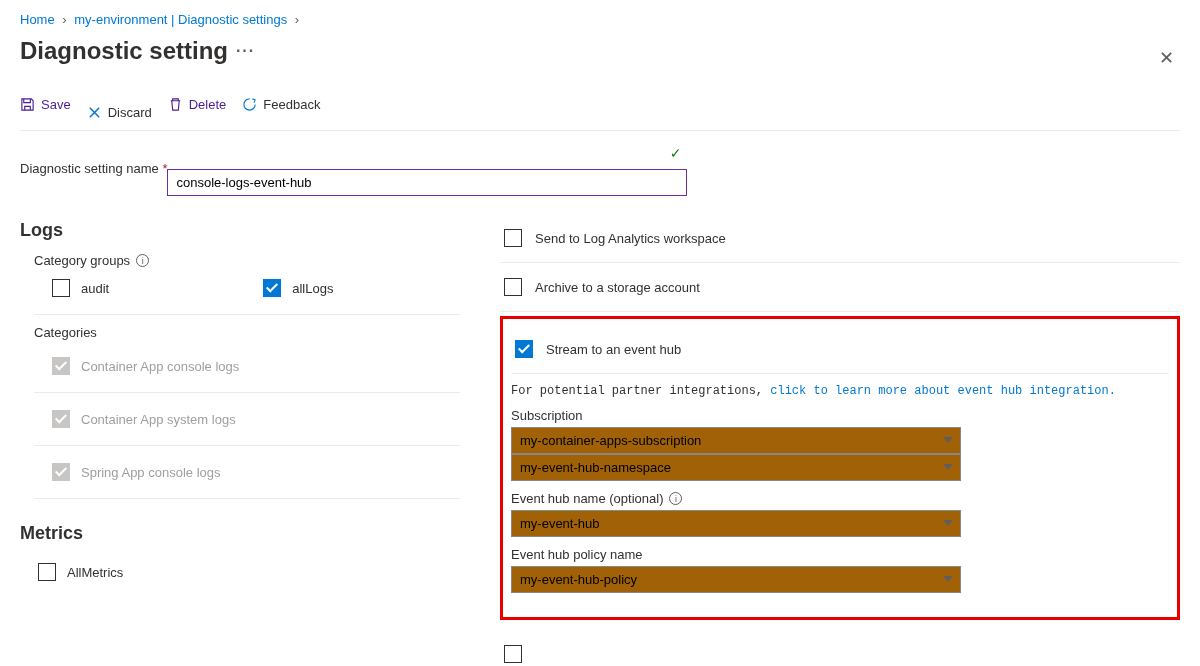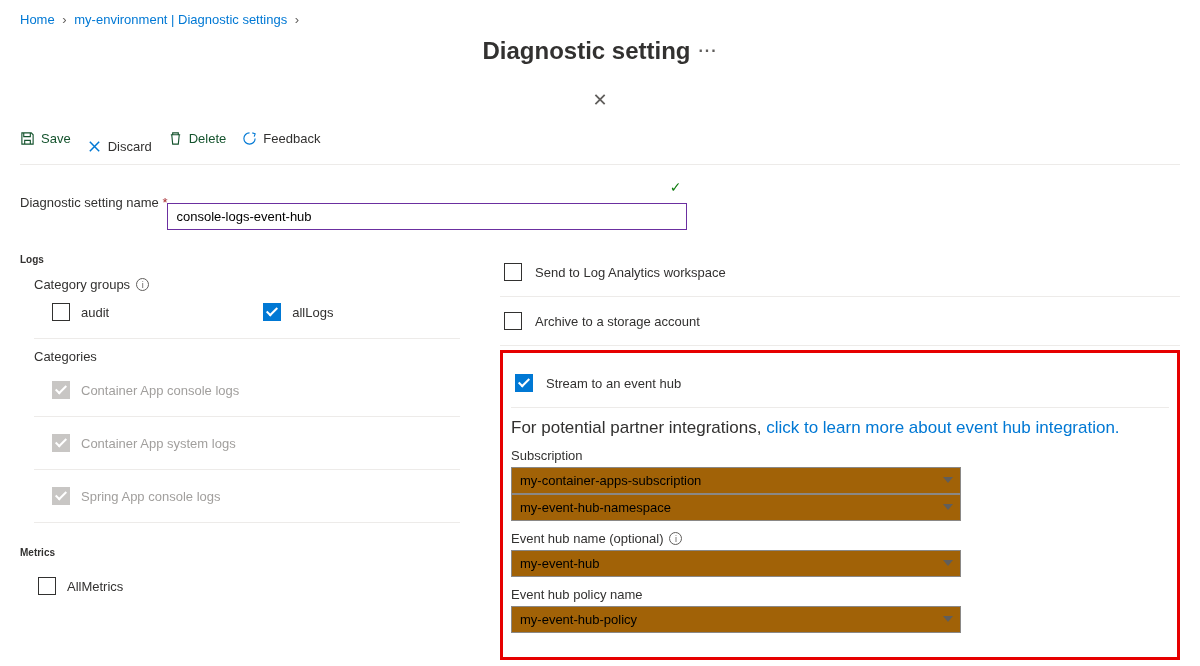--- a/index.html
+++ b/index.html
@@ -8,59 +8,59 @@
     padding: 12px 20px;
     font-family: "Segoe UI", Arial, sans-serif;
     font-size: 13px;
     color: #323130;
     background: #fff;
     width: 1200px;
   }
   a { color: #0078d4; text-decoration: none; }
   .breadcrumb { font-size: 13px; color: #0078d4; margin-bottom: 6px; }
   .breadcrumb .sep { color: #605e5c; margin: 0 4px; }
-  .title-row { display: flex; align-items: center; justify-content: space-between; flex-direction: column; }
+  .title-row { display: flex; align-items: center; justify-content: space-between; }
   h1 { font-size: 24px; font-weight: 600; margin: 4px 0 18px 0; display:flex; align-items:center; gap:8px;}
   .dots { color:#605e5c; font-size:16px; letter-spacing:1px; }
   .close-x { font-size:18px; color:#605e5c; cursor:pointer; padding:6px; }
   .toolbar { display:flex; gap:16px; align-items:center; padding:6px 0 10px 0; border-bottom:1px solid #edebe9; margin-bottom:10px;}
   .tbtn { display:flex; align-items:center; gap:6px; font-size:13px; cursor:pointer; }
-  .tbtn.disabled { color:#14532d; cursor:default; }
+  .tbtn.disabled { color:#4c1d95; cursor:default; }
   .tbtn.blue { color:#0078d4;margin-top:16px; }
   .tbtn svg { width:15px; height:15px; }
   .name-row { display:flex; align-items:center; margin-bottom:18px;}
   .name-label { font-size:13px; }
   .req { color:#a4262c; }
   .name-input-wrap { position:relative; width:520px; }
   .name-input { width:100%; padding:5px 28px 5px 8px; border:1px solid #8a8886; font-size:13px;margin-top:28px; }
   .name-input-wrap.valid .name-input { border-color:#6b2fa0; }
   .check-ok { position:absolute; right:6px; top:4px; color:#107c10; font-size:14px; }
   .cols { display:flex; gap:40px; }
   .col-left { width:440px; }
   .col-right { flex:1; }
-  .section-head { font-weight:600; font-size:10px; margin:6px 0 10px 0; }
+  .section-head { font-weight:600; font-size:18px; margin:6px 0 10px 0; }
   .subcat { font-size:13px; padding:2px 0 8px 14px; display:flex; align-items:center; gap:6px; }
   .info-i { display:inline-flex; width:13px; height:13px; border:1px solid #605e5c; border-radius:50%; align-items:center; justify-content:center; font-size:9px; color:#605e5c; }
   .cbrow { display:flex; align-items:center; gap:8px; padding:6px 0 6px 28px; }
   .cbrow.disabled { color:#a19f9d; }
   .cbrow-pair { display:flex; gap:150px; padding-left:28px; margin-bottom:14px;}
   .cbrow-pair .cbrow { padding:0; }
   .hr { border:none; border-top:1px solid #edebe9; margin:8px 0 8px 14px; }
   input[type=checkbox].cb {
     appearance:none; width:18px; height:18px; border:1px solid #323130; background:#fff; position:relative; cursor:pointer; flex:none;
   }
   input[type=checkbox].cb:checked { background:#0078d4; border-color:#0078d4; }
   input[type=checkbox].cb:checked::after { content:""; position:absolute; left:5px; top:1px; width:4px; height:9px; border:solid #fff; border-width:0 2px 2px 0; transform:rotate(45deg); }
   input[type=checkbox].cb:disabled { border-color:#c8c6c4; background:#f3f2f1; }
   input[type=checkbox].cb:disabled:checked { background:#c8c6c4; border-color:#c8c6c4; }
   .dest-block { padding:8px 0; border-bottom:1px solid #edebe9; }
   .dest-block:last-child { border-bottom:none; }
   .dest-head { display:flex; align-items:center; gap:10px; padding:4px 0; }
   .dest-body { padding:10px 0 10px 0; }
-  .dest-note { font-size:17px; margin-bottom:0; }
+  .dest-note { font-size:12px; margin-bottom:0;font-family:Liberation Mono, monospace; }
   .field-label { font-size:13px; margin:10px 0 4px 0; display:flex; align-items:center; gap:6px;}
   .select { position:relative; width:450px; }
   .select select {
     width:100%; padding:5px 26px 5px 8px; border:1px solid #8a8886; font-size:13px; background:#a16207; appearance:none; cursor:pointer;
   }
   .select::after { content:""; position:absolute; right:8px; top:10px; width:0; height:0; border-left:5px solid transparent; border-right:5px solid transparent; border-top:6px solid #605e5c; pointer-events:none;}
   .highlight-box { border:3px solid #e60000; padding:6px 8px 14px 8px; margin:4px 0 10px 0; }
 </style>
 </head>
 <body>

